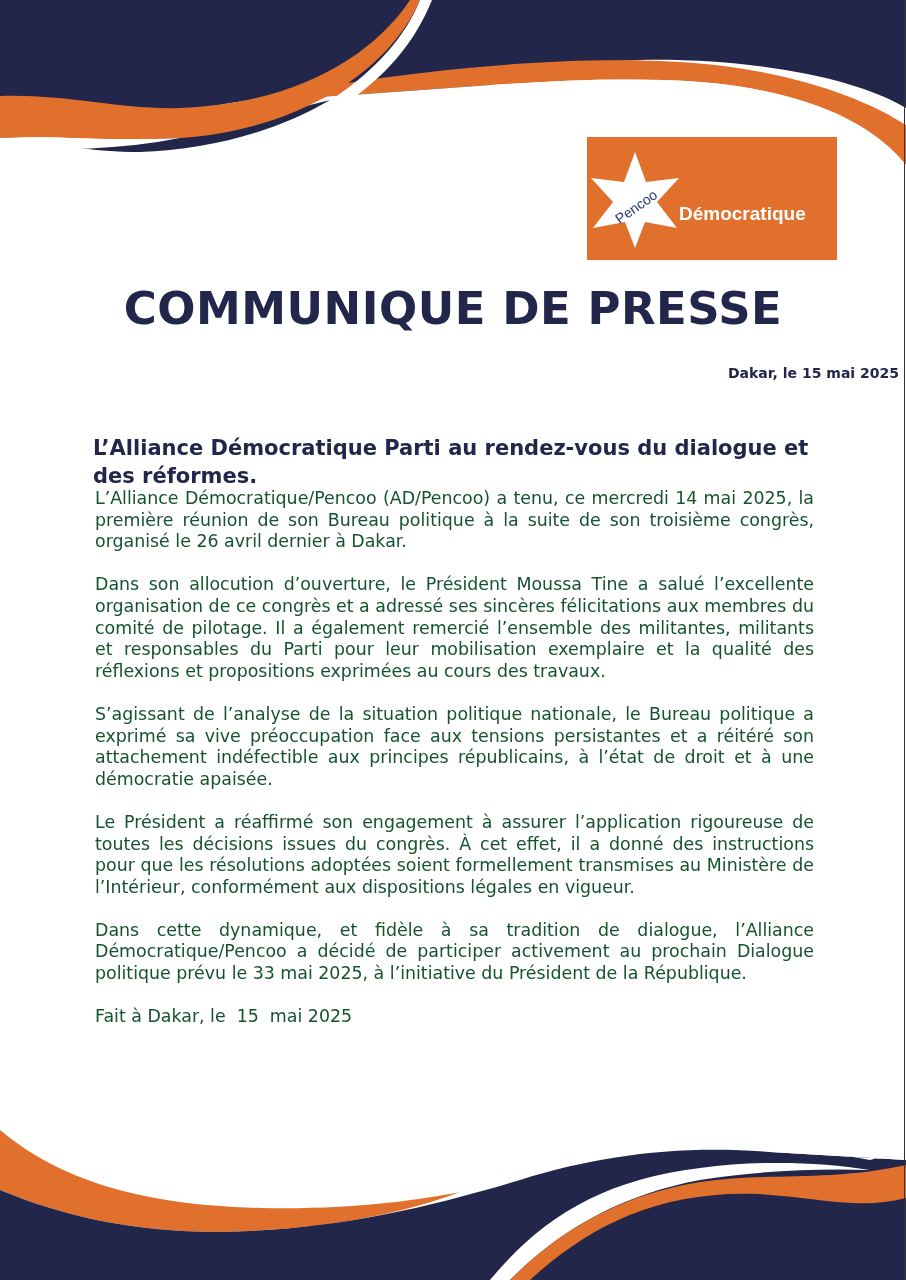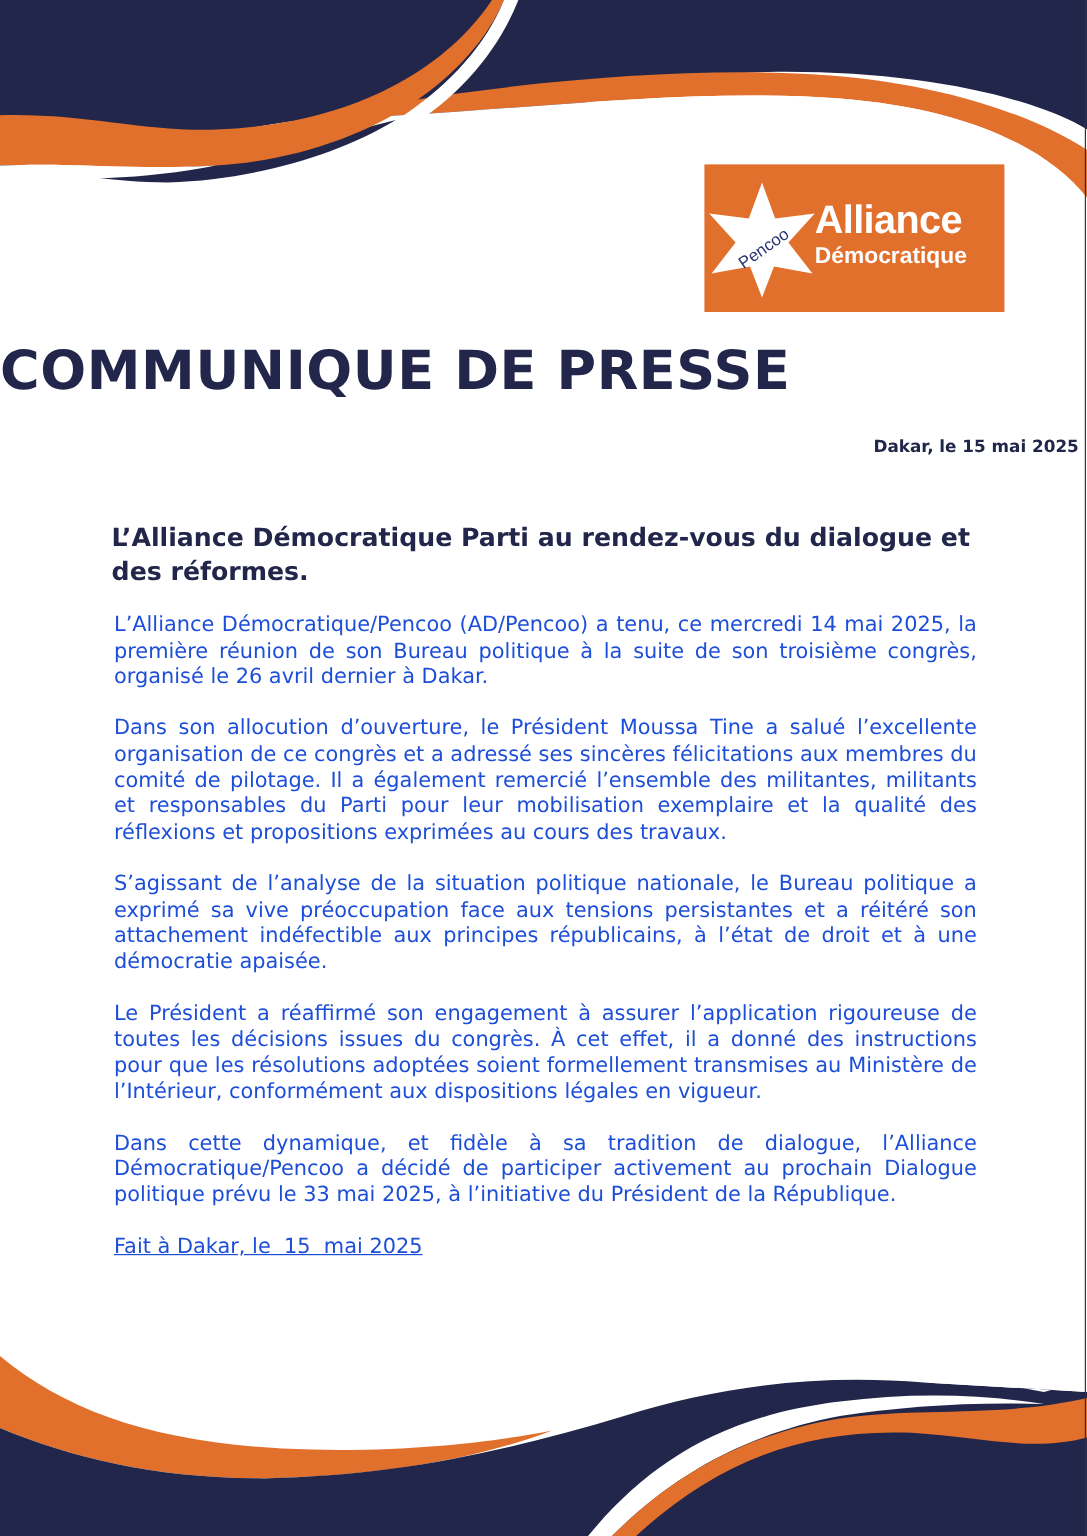--- a/index.html
+++ b/index.html
@@ -7,29 +7,29 @@
   .deco { position: absolute; left: 0; width: 906px; }
   .deco-top { top: 0; height: 170px; }
   .deco-bottom { top: 1120px; height: 160px; }
   .edge-line { position: absolute; right: 1px; top: 0; width: 1px; height: 1280px; background: #333; }
 
   .logo { position: absolute; left: 587px; top: 137px; width: 250px; height: 123px; background: #e2702d; }
   .logo svg.star { position: absolute; left: 2px; top: 13px; }
   .logo-title { position: absolute; left: 92px; top: 27px; color: #fff; font-family: "Liberation Sans", sans-serif; font-weight: bold; font-size: 33px; letter-spacing: -0.5px; }
   .logo-sub { position: absolute; left: 92px; top: 66px; color: #fff; font-family: "Liberation Sans", sans-serif; font-weight: bold; font-size: 19px; }
 
-  .main-title { position: absolute; left: 0; width: 906px; top: 282px; color: #22264a; font-family: "DejaVu Sans", sans-serif; font-weight: bold; font-size: 45px; letter-spacing: 0.5px; }
+  .main-title { position: absolute; left: 0; width: 906px; top: 282px; text-align: center; color: #22264a; font-family: "DejaVu Sans", sans-serif; font-weight: bold; font-size: 45px; letter-spacing: 0.5px; }
   .dateline { position: absolute; right: 7px; top: 365px; color: #22264a; font-family: "DejaVu Sans", sans-serif; font-weight: bold; font-size: 14px; }
 
   .headline { position: absolute; left: 93px; top: 434px; width: 720px; color: #22264a; font-family: "DejaVu Sans", sans-serif; font-weight: bold; font-size: 21px; line-height: 28px; }
 
-  .body { position: absolute; left: 95px; top: 511px; width: 719px; color: #1d4ed8; font-family: "DejaVu Sans", sans-serif; font-size: 17.4px; line-height: 21.6px; }
+  .body { position: absolute; left: 95px; top: 488px; width: 719px; color: #14532d; font-family: "DejaVu Sans", sans-serif; font-size: 17.4px; line-height: 21.6px; }
   .body p { margin: 0 0 21.6px 0; text-align: justify; }
   .sign { margin: 0; }
-  .sign div { line-height: 21.6px; text-decoration: underline; }
+  .sign div { line-height: 21.6px; }
 </style>
 </head>
 <body>
 
 <svg class="deco deco-top" viewBox="0 0 906 170" preserveAspectRatio="none">
   <rect x="0" y="0" width="906" height="170" fill="#ffffff"></rect>
 
   <path d="M0,0 L906,0 L906,108 C860,80 760,58 640,60 C520,62 400,120 300,140 C230,152 160,150 80,150 L0,150 Z" fill="#22264a"></path>
 
   <path d="M250,100 C400,70 560,55 680,62 C780,68 860,95 906,125 L906,165 C870,120 800,90 700,82 C560,72 420,95 250,100 Z" fill="#e2702d"></path>
@@ -58,21 +58,20 @@
   <path d="M770,32 C800,30 840,34 870,40 L906,30 L906,40 Z" fill="#ffffff"></path>
 </svg>
 
 <div class="edge-line"></div>
 
 <div class="logo">
   <svg class="star" width="92" height="100" viewBox="0 0 92 100">
     <polygon points="46,2 57,32 90,28 68,52 88,78 56,72 46,98 36,72 4,78 24,52 2,28 35,32" fill="#ffffff"></polygon>
     <text x="46" y="62" transform="rotate(-35 46 55)" text-anchor="middle" fill="#2a3570" font-family="Liberation Sans, sans-serif" font-size="14">Pencoo</text>
   </svg>
-  <div class="logo-title">Alliance</div>
   <div class="logo-sub">Démocratique</div>
 </div>
 
 <div class="main-title">COMMUNIQUE DE PRESSE</div>
 <div class="dateline">Dakar, le 15 mai 2025</div>
 
 <div class="headline">L’Alliance Démocratique Parti au rendez-vous du dialogue et des réformes.</div>
 
 <div class="body">
   <p>L’Alliance Démocratique/Pencoo (AD/Pencoo) a tenu, ce mercredi 14 mai 2025, la première réunion de son Bureau politique à la suite de son troisième congrès, organisé le 26 avril dernier à Dakar.</p>

